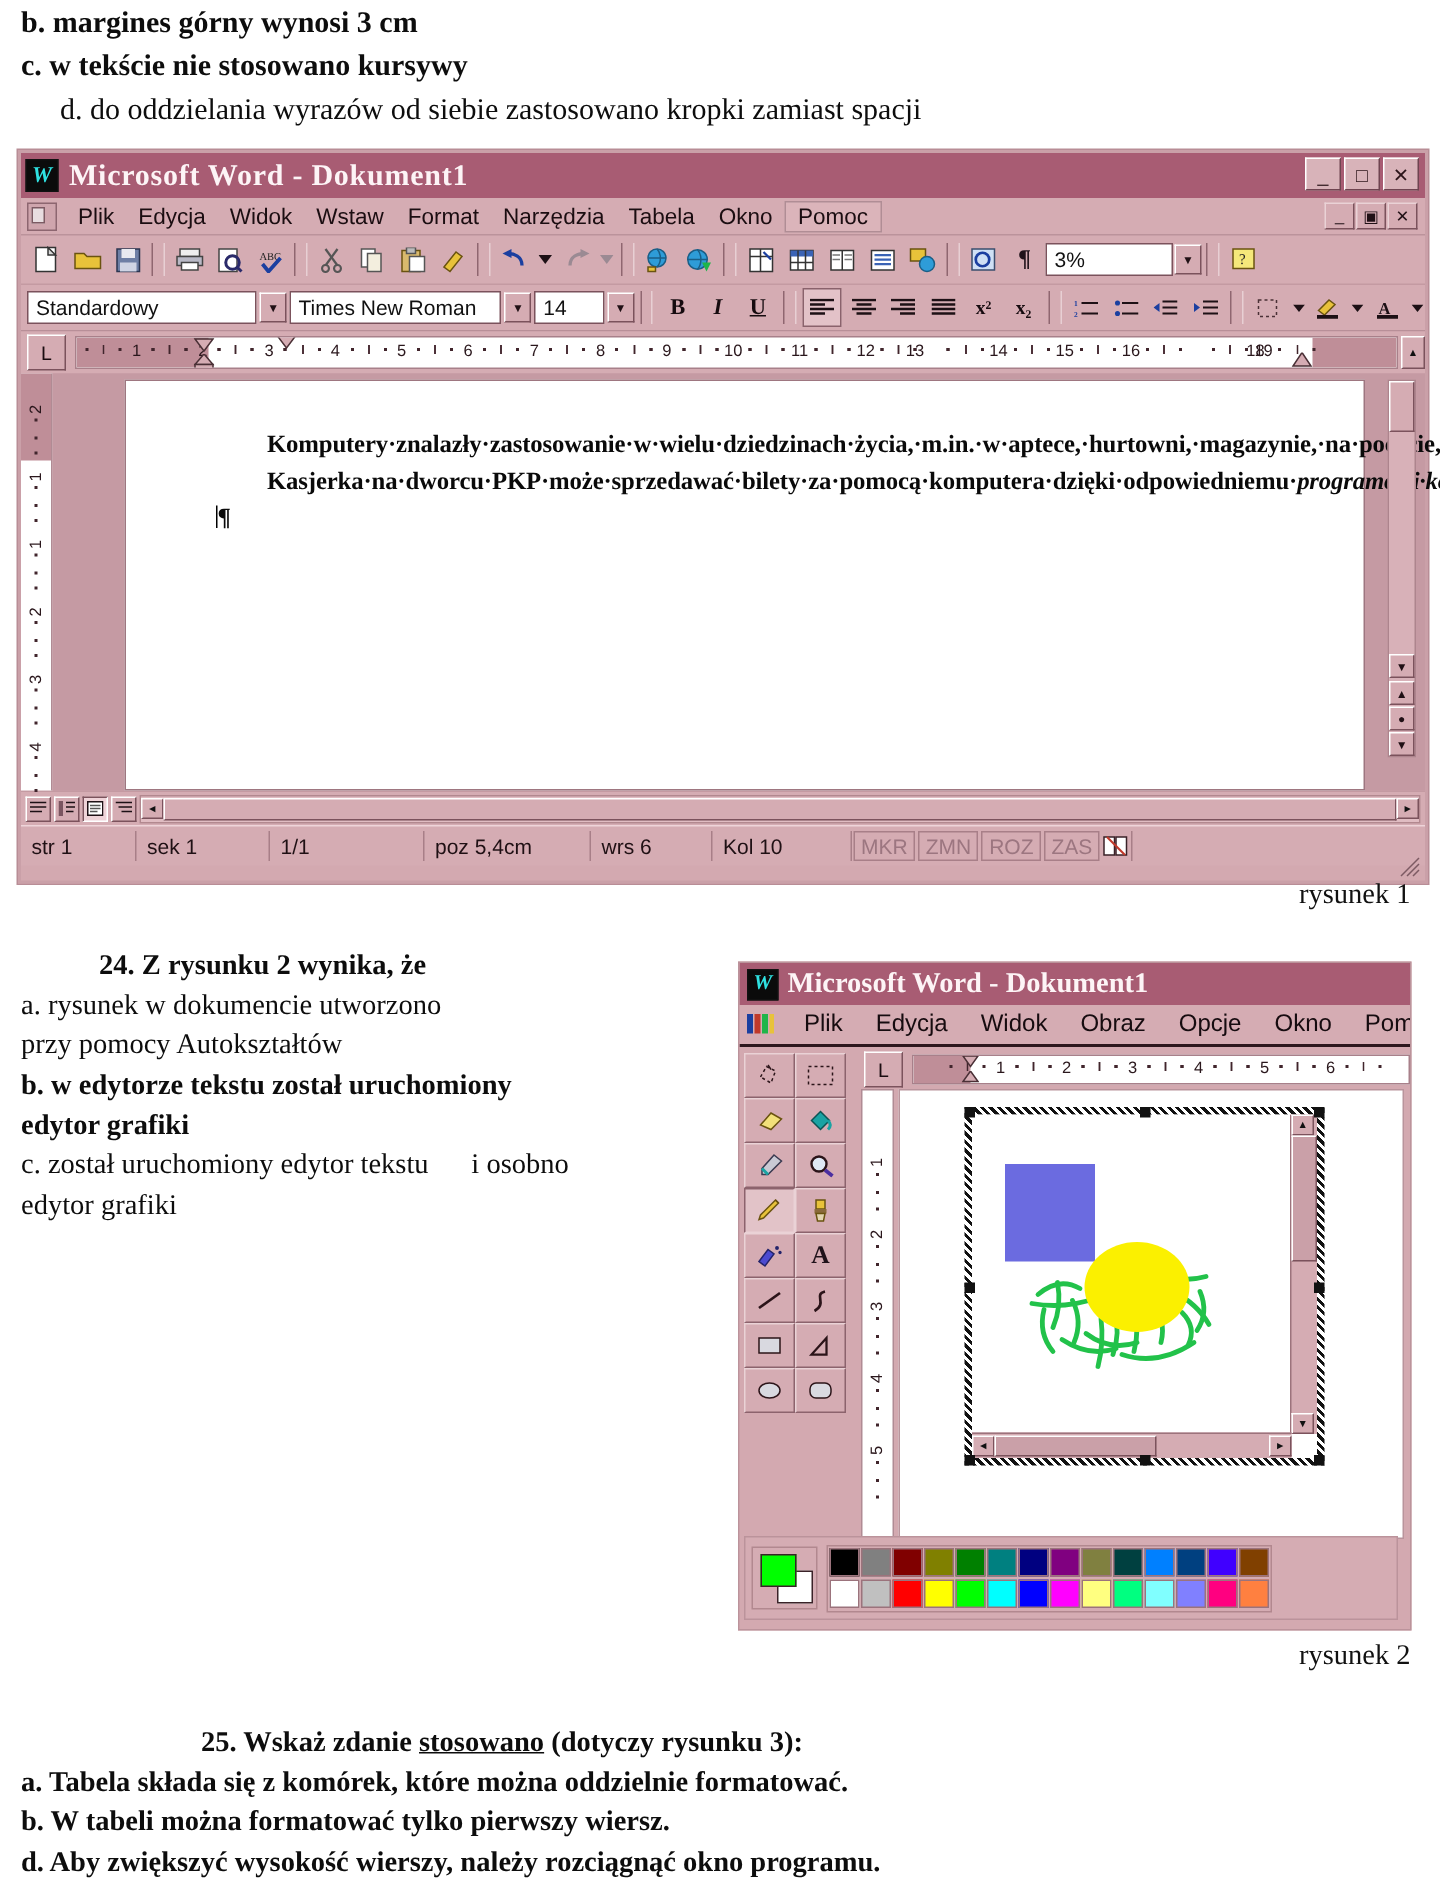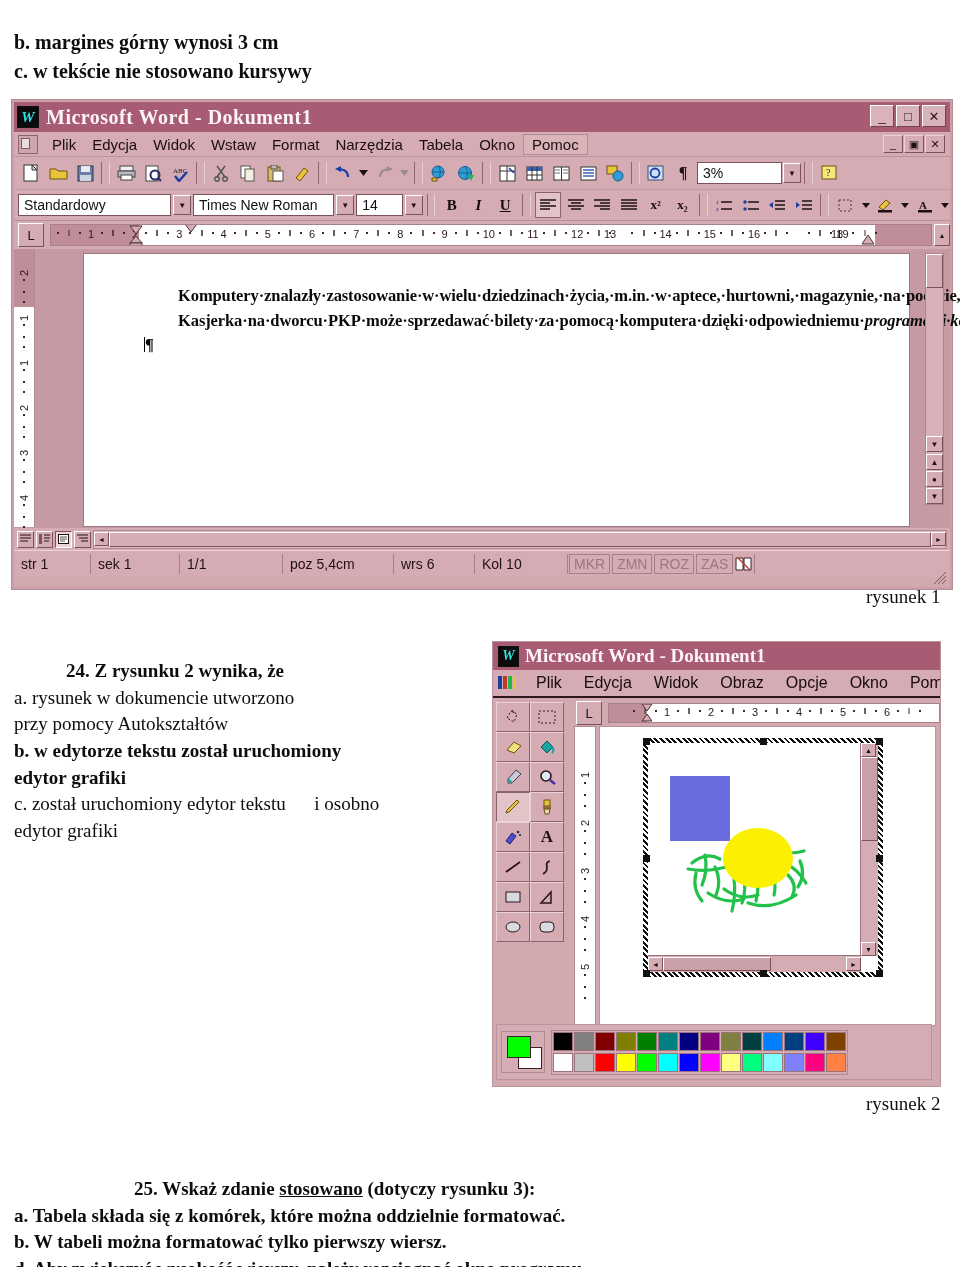--- a/index.html
+++ b/index.html
@@ -4,21 +4,21 @@
 <style>
   html,body{margin:0;padding:0;}
   body{
     width:960px;height:1267px;background:#ffffff;
     font-family:"Liberation Serif", serif;
     color:#111; overflow:hidden; position:relative;
   }
   .page{position:relative;width:960px;height:1267px;}
 
   
-  .qtext{font-family:"Liberation Serif",serif;color:#0d0d0d;margin-top:27px;}
+  .qtext{font-family:"Liberation Serif",serif;color:#0d0d0d;}
   .q-line{white-space:pre;line-height:1.30;}
 
   .top-block{position:absolute;left:14px;top:2px;width:930px;font-size:20px;}
   .top-block .q-line{margin-bottom:3px;}
   .indent-2{padding-left:26px;}
 
   
   .win1{
     position:absolute;left:12px;top:100px;width:936px;height:485px;
     background:#d3a9b0;border:2px solid #caa0a8;
@@ -265,20 +265,21 @@
   u.ul{text-decoration:underline;}
 </style>
 </head>
 <body>
 
 <div class="page">
 
   <div class="top-block qtext">
     <div class="q-line" style="font-weight:bold">b. margines górny wynosi 3 cm</div>
     <div class="q-line" style="font-weight:bold">c. w tekście nie stosowano kursywy</div>
+    <div class="q-line indent-2">d. do oddzielania wyrazów od siebie zastosowano kropki zamiast spacji</div>
   </div>
 
   <div class="win1">
 
     <div class="titlebar">
       <div class="wicon">W</div>
       <div class="ttl">Microsoft Word - Dokument1</div>
       <div class="winbtns">
         <div class="winbtn">_</div>
         <div class="winbtn">□</div>

